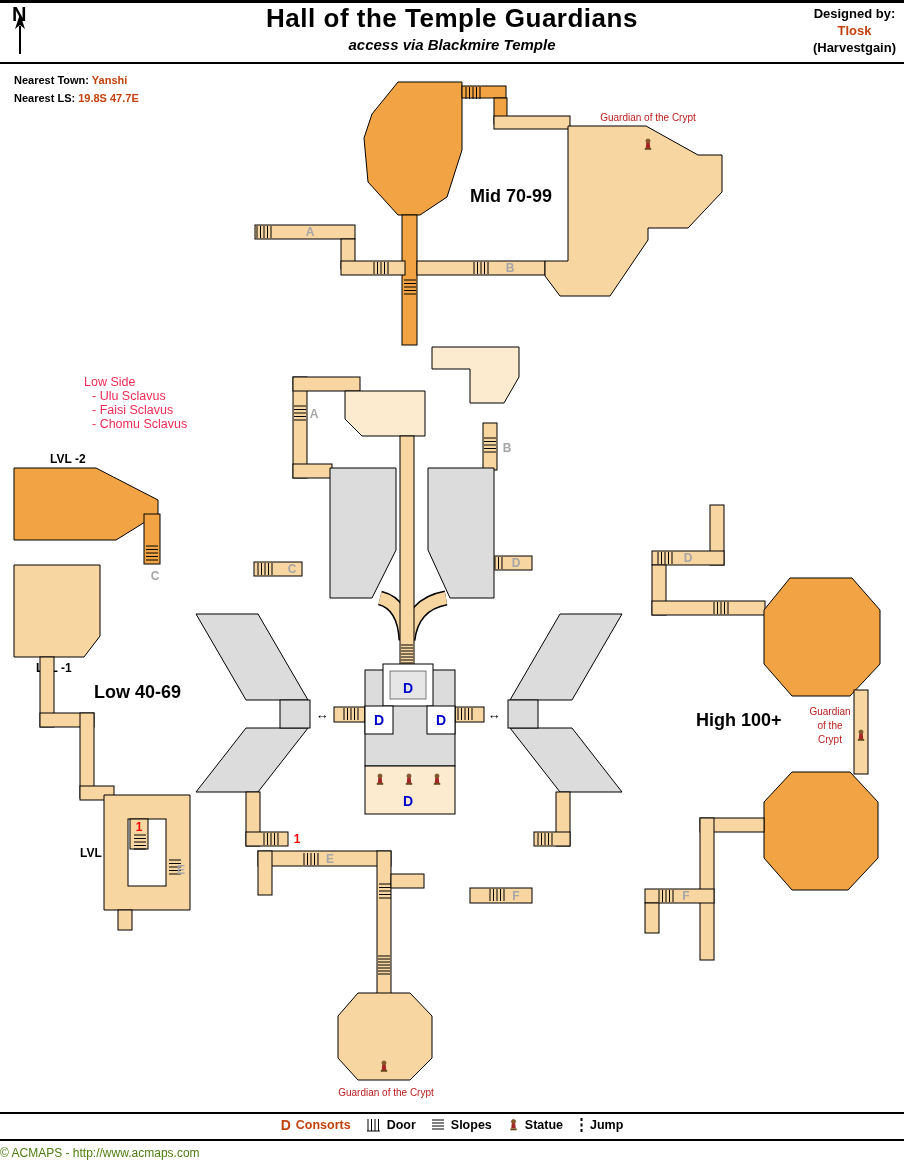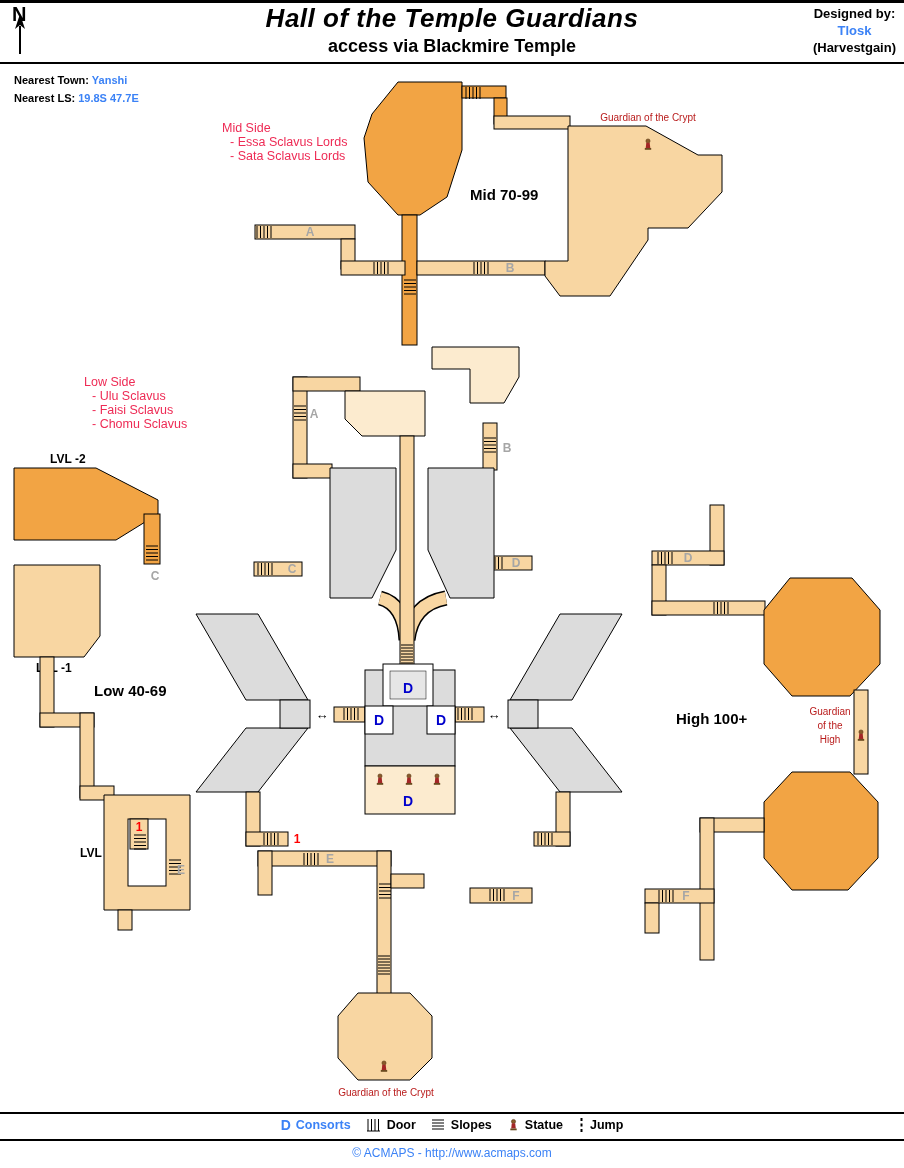--- a/index.html
+++ b/index.html
@@ -1,34 +1,34 @@
 <!DOCTYPE html>
 <html><head>
 <meta charset="utf-8">
 <style>
   html,body{margin:0;padding:0;background:#fff;}
   .canvas{position:relative;width:904px;height:1168px;background:#fff;
           font-family:"Liberation Sans",sans-serif;overflow:hidden;}
   .abs{position:absolute;}
   .rule{position:absolute;left:0;width:904px;background:#000;}
   .b{font-weight:bold;}
-  .blue{color:#3b82f6;}
-  .title{left:0;right:0;text-align:center;top:3px;font-size:26px;font-weight:bold;letter-spacing:.5px;font-style:italic;}
-  .subtitle{left:0;right:0;text-align:center;top:36px;font-size:18px;font-weight:bold;}
+  .blue{color:#c2410c;}
+  .title{left:0;right:0;text-align:center;top:3px;font-size:26px;font-weight:bold;letter-spacing:.5px;}
+  .subtitle{left:0;right:0;text-align:center;top:36px;font-size:15px;font-weight:bold;font-style:italic;}
   .designed{right:8px;top:5px;text-align:center;font-size:13px;font-weight:bold;line-height:17px;}
   .info{left:14px;top:71px;font-size:11px;font-weight:bold;line-height:18px;}
   .ann{font-size:12.5px;line-height:14px;color:#ee2b55;}
   .ann .mob{padding-left:8px;}
-  .arealbl{font-size:15px;font-weight:bold;color:#000;}
+  .arealbl{font-size:18px;font-weight:bold;color:#000;}
   .lvllbl{font-size:12px;font-weight:bold;color:#000;padding-left:20px;}
   .guard{font-size:10px;color:#b91c1c;text-align:center;line-height:14px;}
   .legend{position:absolute;top:1117px;left:0;right:0;display:flex;justify-content:center;
           align-items:center;gap:15px;font-size:12.5px;font-weight:bold;}
   .legend .item{display:flex;align-items:center;gap:5px;}
-  .footer{position:absolute;top:1146px;left:0;right:0;text-align:center;font-size:12px;color:#3b82f6;}
+  .footer{position:absolute;top:1146px;left:0;right:0;font-size:12px;color:#4d7c0f;}
   svg text{font-family:"Liberation Sans",sans-serif;}
   .letter{fill:#a6a6a6;font-size:12px;font-weight:bold;text-anchor:middle;}
   .dep{fill:#0000cc;font-size:14px;font-weight:bold;text-anchor:middle;}
   .one{fill:#ff0000;font-size:12px;font-weight:bold;text-anchor:middle;}
   .arrow{fill:#000;font-size:13px;font-weight:bold;text-anchor:middle;}
   .o{fill:#f2a444;stroke:#000;stroke-width:1;}
   .t{fill:#f8d6a2;stroke:#000;stroke-width:1;}
   .l{fill:#fcebcf;stroke:#000;stroke-width:1;}
   .g{fill:#dcdcdc;stroke:#000;stroke-width:1;}
   .w{fill:#ffffff;stroke:#000;stroke-width:1;}
@@ -52,44 +52,39 @@
     <div>(Harvestgain)</div>
   </div>
 
   <div class="abs info">
     <div><span>Nearest Town:</span>
       <span class="blue">Yanshi</span></div>
     <div><span>Nearest LS:</span>
       <span class="blue">19.8S 47.7E</span></div>
   </div>
 
-  <div class="abs ann" style="left:222px;top:121px">
-    <div>Mid Side</div>
-    <div class="mob">- Essa Sclavus Lords</div>
-    <div class="mob">- Sata Sclavus Lords</div>
-  </div>
   <div class="abs ann" style="left:84px;top:375px">
     <div>Low Side</div>
     <div class="mob">- Ulu Sclavus</div>
     <div class="mob">- Faisi Sclavus</div>
     <div class="mob">- Chomu Sclavus</div>
   </div>
 
   <div class="abs arealbl" style="left:470px;top:186px">Mid 70-99</div>
   <div class="abs arealbl" style="left:94px;top:682px">Low 40-69</div>
-  <div class="abs arealbl" style="left:676px;top:710px">High 100+</div>
+  <div class="abs arealbl" style="left:696px;top:710px">High 100+</div>
   <div class="abs lvllbl" style="left:30px;top:452px">LVL -2</div>
   <div class="abs lvllbl" style="left:16px;top:661px">LVL -1</div>
   <div class="abs lvllbl" style="left:60px;top:846px">LVL 0</div>
 
   <div class="abs guard" style="left:560px;top:111px;width:176px">Guardian of the Crypt</div>
   <div class="abs guard" style="left:804px;top:705px;width:52px">
     <div>Guardian</div>
     <div>of the</div>
-    <div>High</div>
+    <div>Crypt</div>
   </div>
   <div class="abs guard" style="left:298px;top:1086px;width:176px">Guardian of the Crypt</div>
 
   <svg class="abs" style="left:0;top:0" width="904" height="1168">
     <defs>
       <g id="hatchV">
           <path d="M0,0V12M3.5,0V12M7,0V12M10.5,0V12M14,0V12" stroke="#000" stroke-width="1" fill="none"></path>
         </g>
       <g id="hatchH">
           <path d="M0,0H12M0,3.5H12M0,7H12M0,10.5H12M0,14H12" stroke="#000" stroke-width="1" fill="none"></path>

